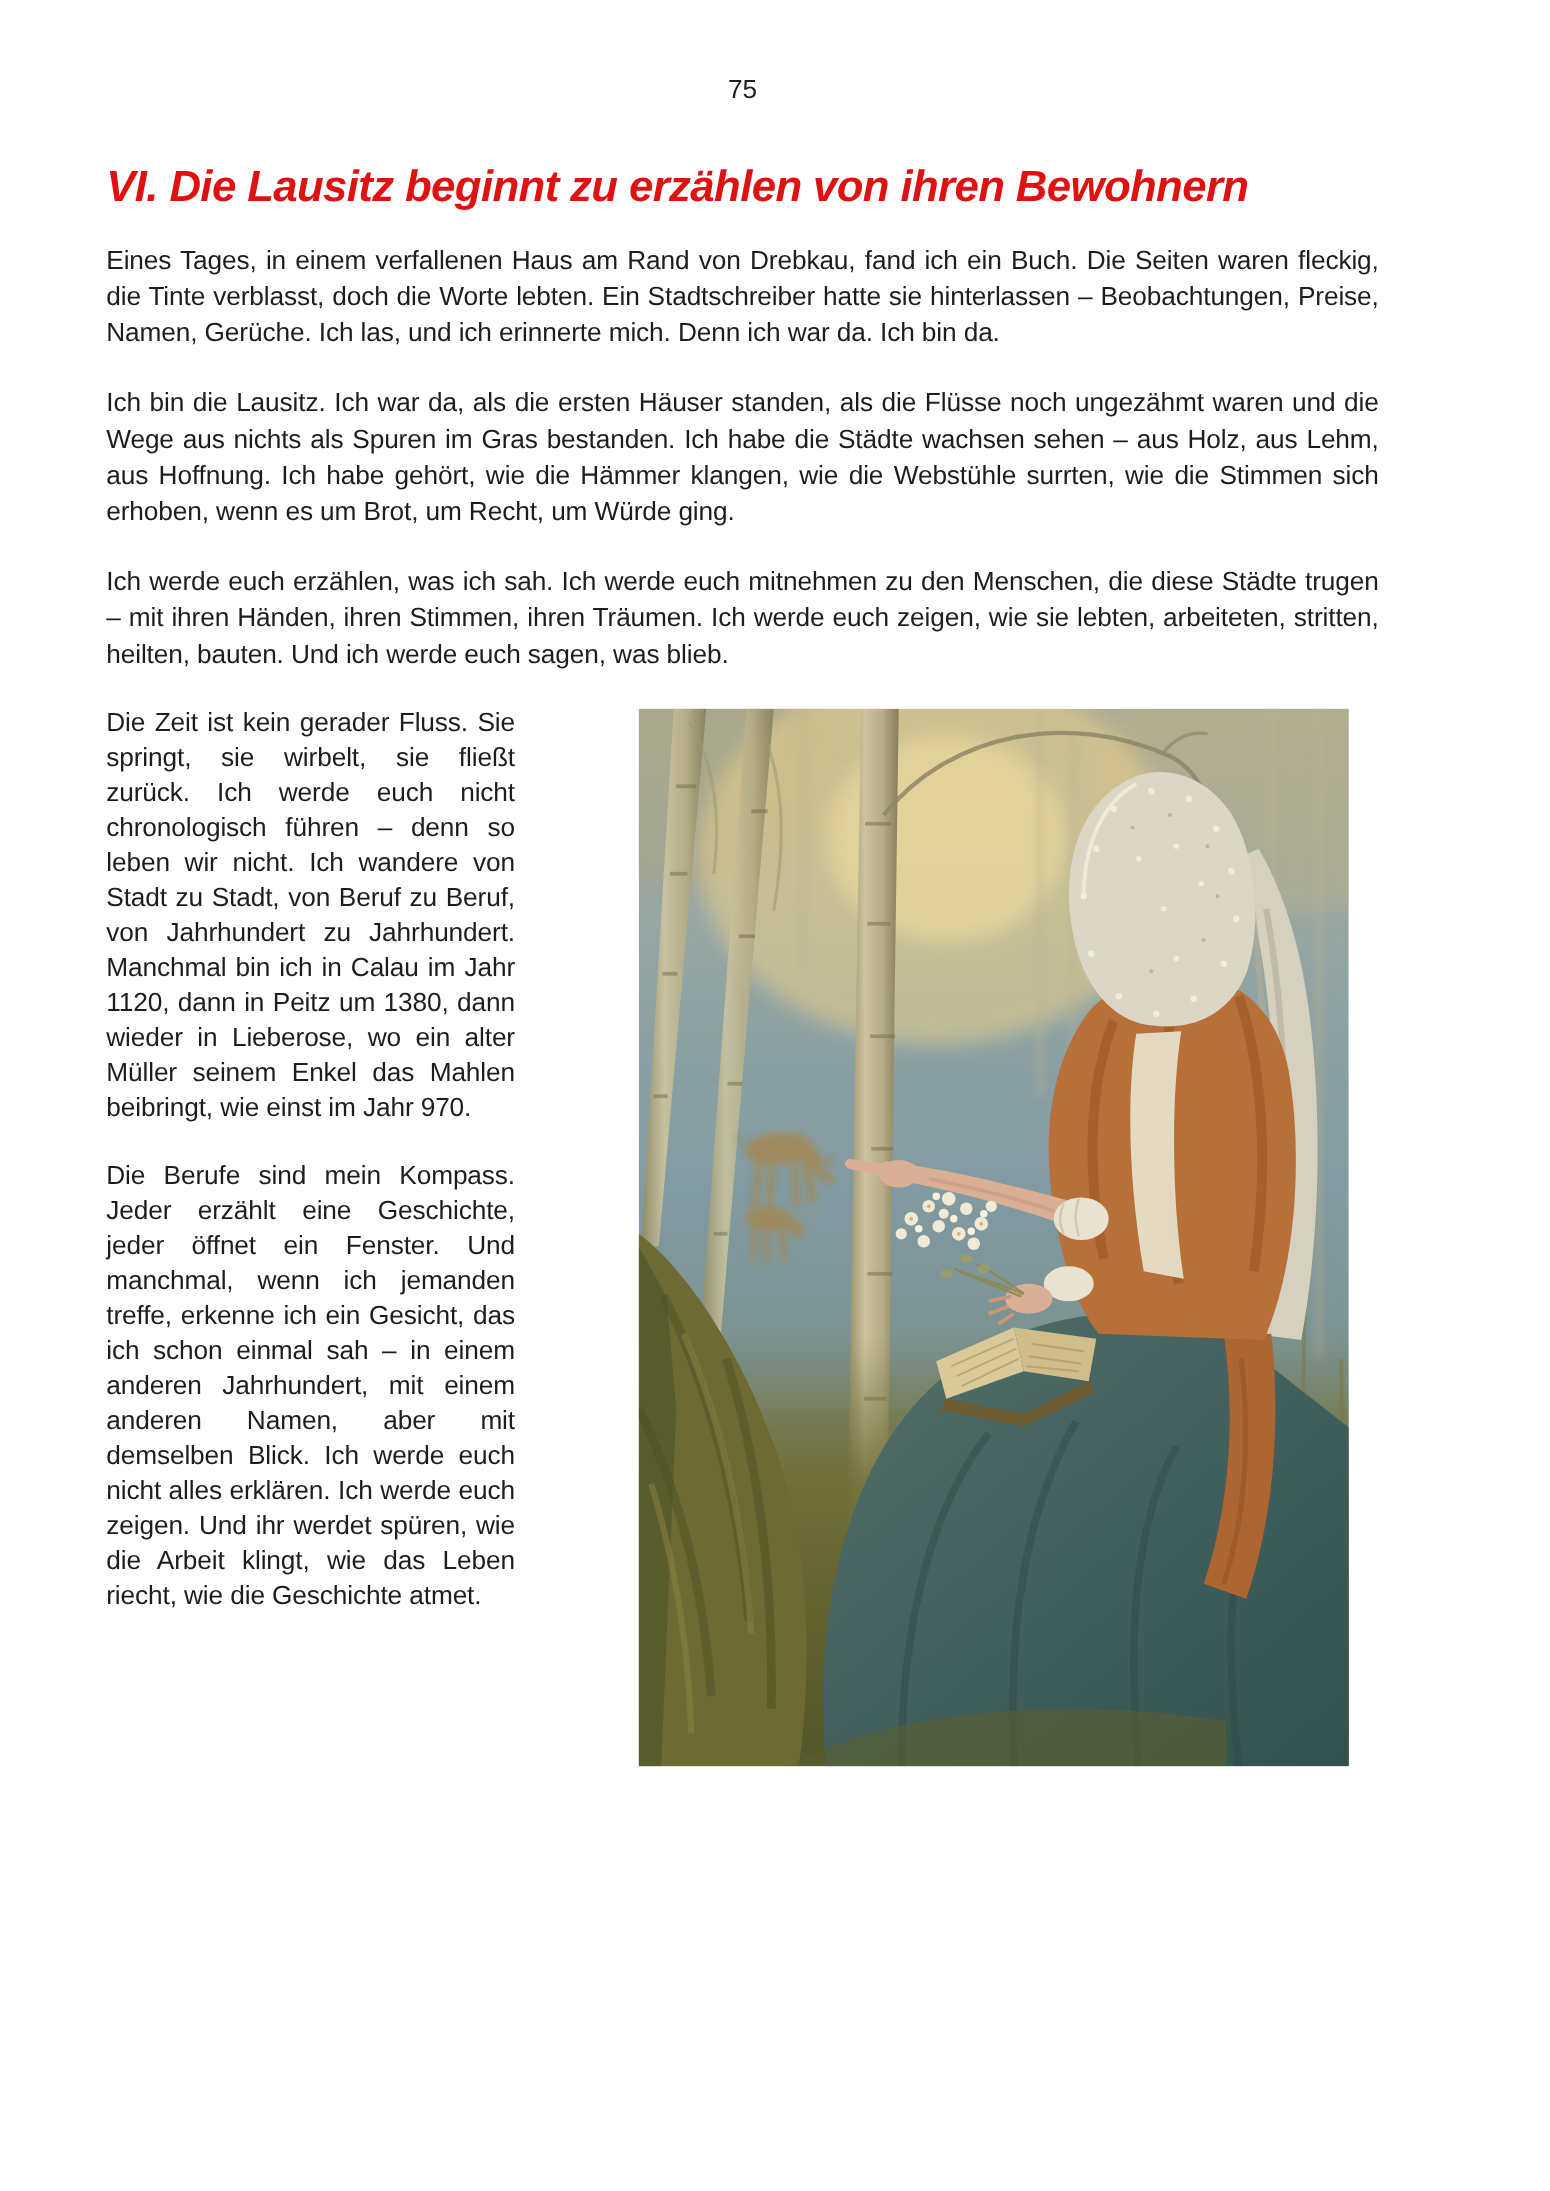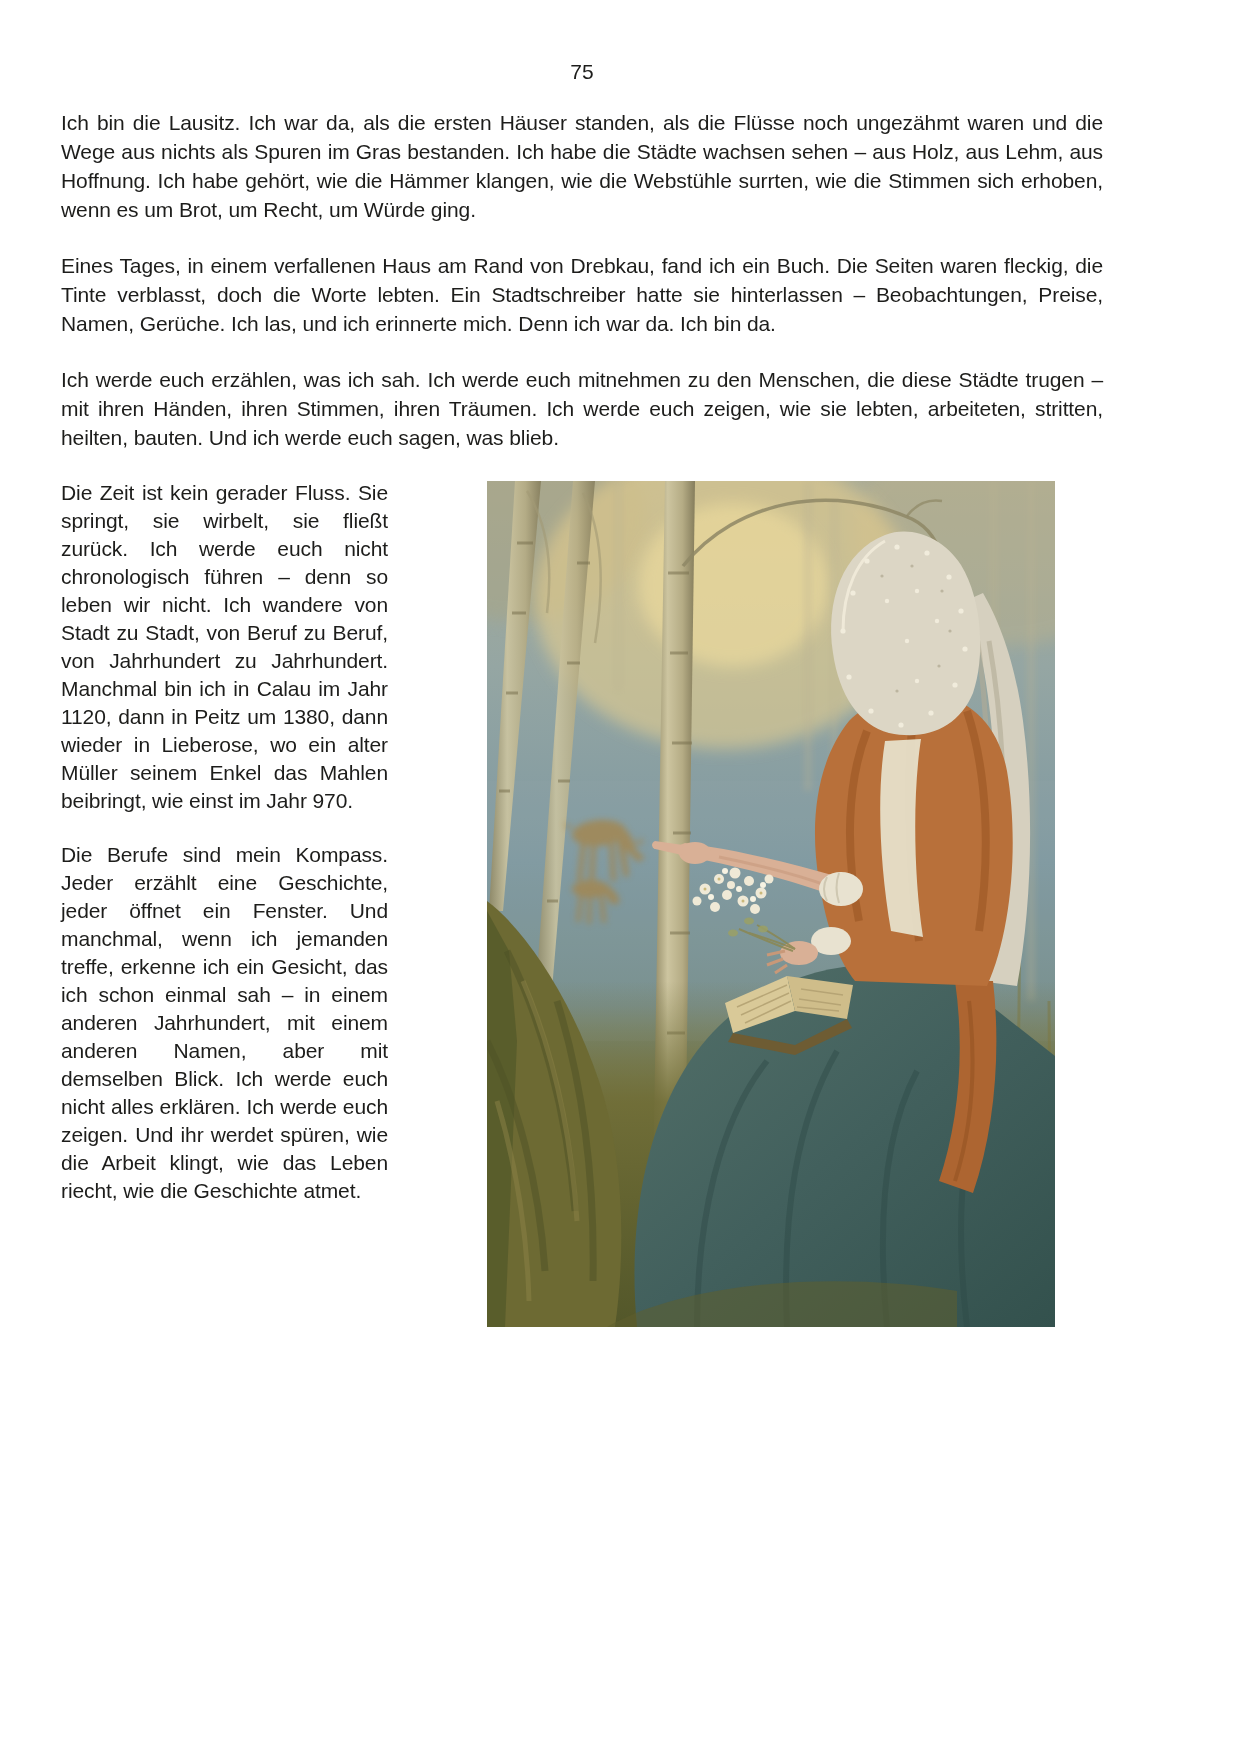--- a/index.html
+++ b/index.html
@@ -6,21 +6,21 @@
   body {
     width: 1240px; height: 1753px;
     font-family: "Liberation Sans", sans-serif;
     color: #1d1d1b;
     overflow: hidden;
     position: relative;
   }
   .page {
     box-sizing: border-box;
     width: 1240px; height: 1753px;
-    padding: 0 137px 0 61px;
+    padding: 0 137px 0 85px;
   }
   .pagenum {
     padding-top: 60px;
     text-align: center;
     font-size: 21px;
     color: #1d1d1b;
   }
   h1.heading {
     margin: 46px 0 0 0;
     font-size: 35px;
@@ -60,24 +60,25 @@
   }
   figure.painting svg { display: block; width: 568px; height: 846px; }
 </style>
 </head>
 <body>
 
 <div class="page">
 
   <div class="pagenum">75</div>
 
+  <h1 class="heading" style="color: rgb(224, 17, 17);">VI. Die Lausitz beginnt zu erzählen von ihren Bewohnern</h1>
 
   <section class="intro">
+    <p>Eines Tages, in einem verfallenen Haus am Rand von Drebkau, fand ich ein Buch. Die Seiten waren fleckig, die Tinte verblasst, doch die Worte lebten. Ein Stadtschreiber hatte sie hinterlassen – Beobachtungen, Preise, Namen, Gerüche. Ich las, und ich erinnerte mich. Denn ich war da. Ich bin da.</p>
     <p>Ich bin die Lausitz. Ich war da, als die ersten Häuser standen, als die Flüsse noch ungezähmt waren und die Wege aus nichts als Spuren im Gras bestanden. Ich habe die Städte wachsen sehen – aus Holz, aus Lehm, aus Hoffnung. Ich habe gehört, wie die Hämmer klangen, wie die Webstühle surrten, wie die Stimmen sich erhoben, wenn es um Brot, um Recht, um Würde ging.</p>
-    <p>Eines Tages, in einem verfallenen Haus am Rand von Drebkau, fand ich ein Buch. Die Seiten waren fleckig, die Tinte verblasst, doch die Worte lebten. Ein Stadtschreiber hatte sie hinterlassen – Beobachtungen, Preise, Namen, Gerüche. Ich las, und ich erinnerte mich. Denn ich war da. Ich bin da.</p>
     <p>Ich werde euch erzählen, was ich sah. Ich werde euch mitnehmen zu den Menschen, die diese Städte trugen – mit ihren Händen, ihren Stimmen, ihren Träumen. Ich werde euch zeigen, wie sie lebten, arbeiteten, stritten, heilten, bauten. Und ich werde euch sagen, was blieb.</p>
   </section>
 
   <section class="twocol">
     <div class="leftcol">
       <p>Die Zeit ist kein gerader Fluss. Sie springt, sie wirbelt, sie fließt zurück. Ich werde euch nicht chronologisch führen – denn so leben wir nicht. Ich wandere von Stadt zu Stadt, von Beruf zu Beruf, von Jahrhundert zu Jahrhundert. Manchmal bin ich in Calau im Jahr 1120, dann in Peitz um 1380, dann wieder in Lieberose, wo ein alter Müller seinem Enkel das Mahlen beibringt, wie einst im Jahr 970.</p>
       <p>Die Berufe sind mein Kompass. Jeder erzählt eine Geschichte, jeder öffnet ein Fenster. Und manchmal, wenn ich jemanden treffe, erkenne ich ein Gesicht, das ich schon einmal sah – in einem anderen Jahrhundert, mit einem anderen Namen, aber mit demselben Blick. Ich werde euch nicht alles erklären. Ich werde euch zeigen. Und ihr werdet spüren, wie die Arbeit klingt, wie das Leben riecht, wie die Geschichte atmet.</p>
     </div>
 
     <figure class="painting">

